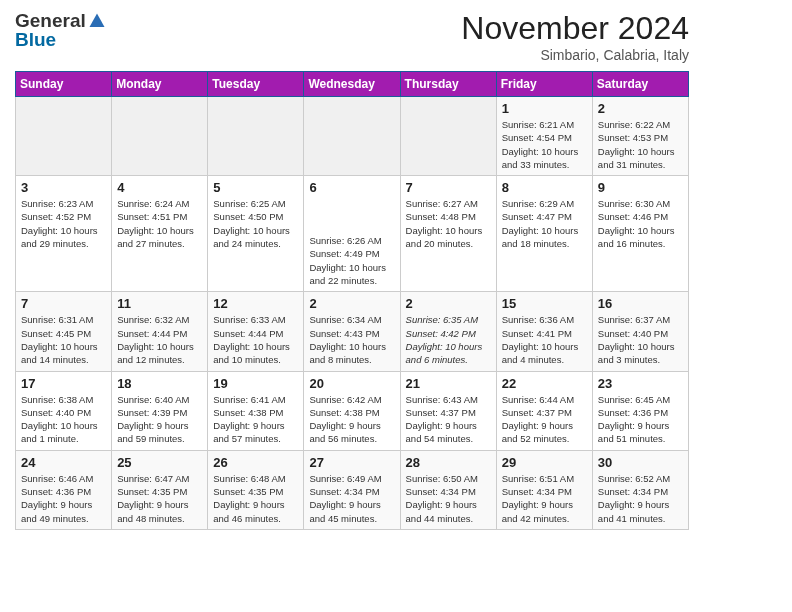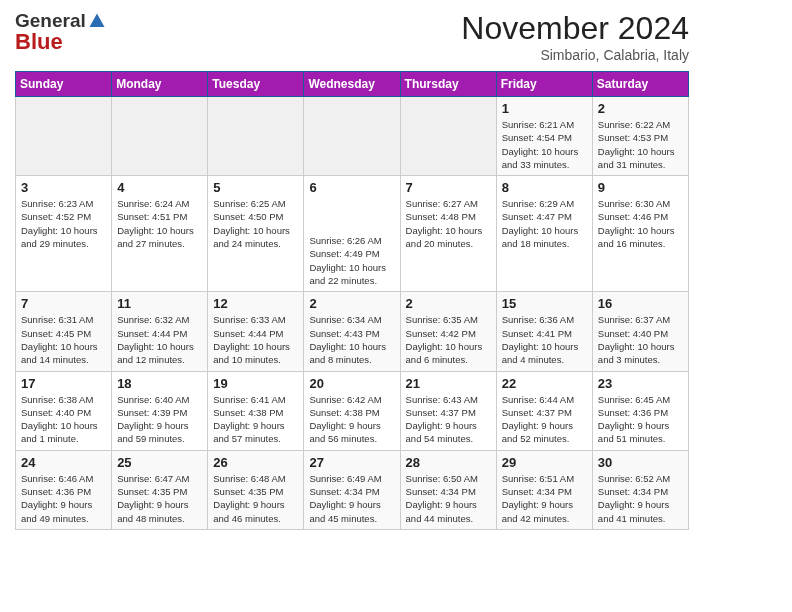--- a/index.html
+++ b/index.html
@@ -85,21 +85,21 @@
 <div class="page">
   <div class="header">
     <div class="logo">
     <div style="display:flex;align-items:center;">
       <span style="font-size:19px;font-weight:bold;color:#333;">General</span>
       <svg width="18" height="18" viewBox="0 0 24 24" style="margin-left:2px;">
         <polygon points="12,2 22,20 2,20" fill="#2a6db5"></polygon>
       </svg>
     </div>
     <div style="margin-top:-3px;">
-      <span style="font-size:22px;font-weight:bold;color:#b91c1c;">Blue</span>
+      <span style="font-size:19px;font-weight:bold;color:#0369a1;">Blue</span>
     </div>
   </div>
     <div class="title-area">
       <div class="month-title">November 2024</div>
       <div class="location">Simbario, Calabria, Italy</div>
     </div>
   </div>
 
   <table>
     <thead>
@@ -197,21 +197,21 @@
 Daylight: 10 hours and 10 minutes.</div>
           </td>
           <td>
             <span class="day-number">2</span>
             <div class="day-info" style="white-space: pre-line;">Sunrise: 6:34 AM
 Sunset: 4:43 PM
 Daylight: 10 hours and 8 minutes.</div>
           </td>
           <td>
             <span class="day-number">2</span>
-            <div class="day-info" style="white-space: pre-line;">Sunrise: 6:35 AM
+            <div class="day-info" style="white-space: pre-line; font-style: italic;">Sunrise: 6:35 AM
 Sunset: 4:42 PM
 Daylight: 10 hours and 6 minutes.</div>
           </td>
           <td>
             <span class="day-number">15</span>
             <div class="day-info" style="white-space: pre-line;">Sunrise: 6:36 AM
 Sunset: 4:41 PM
 Daylight: 10 hours and 4 minutes.</div>
           </td>
           <td>

